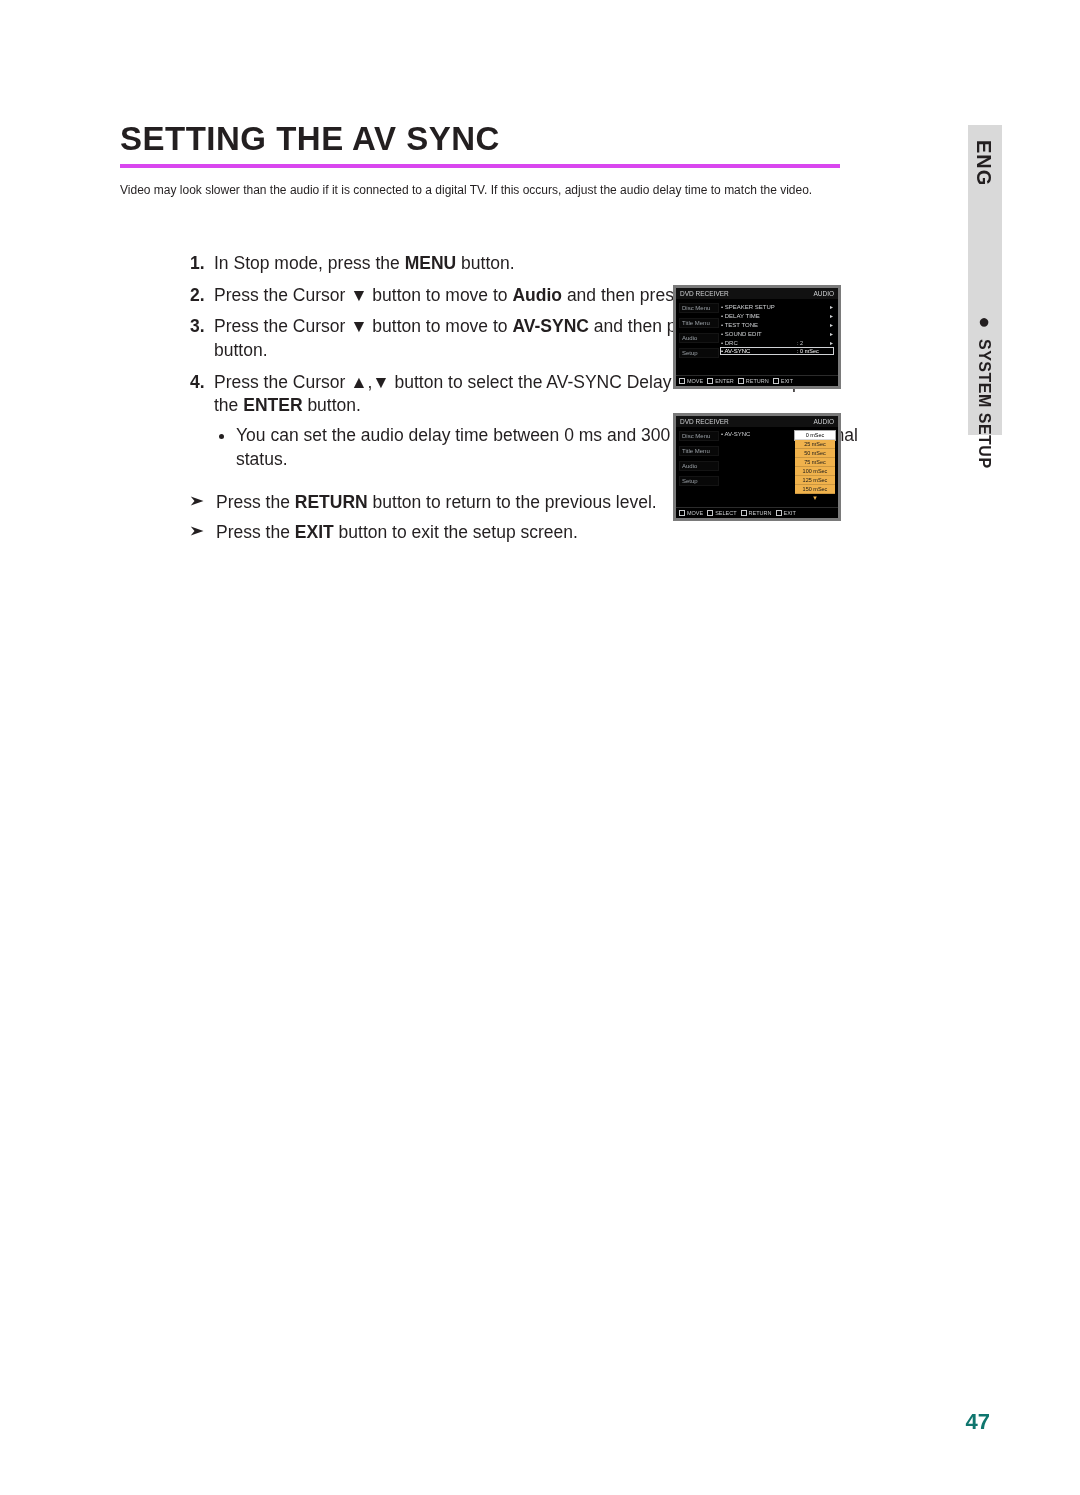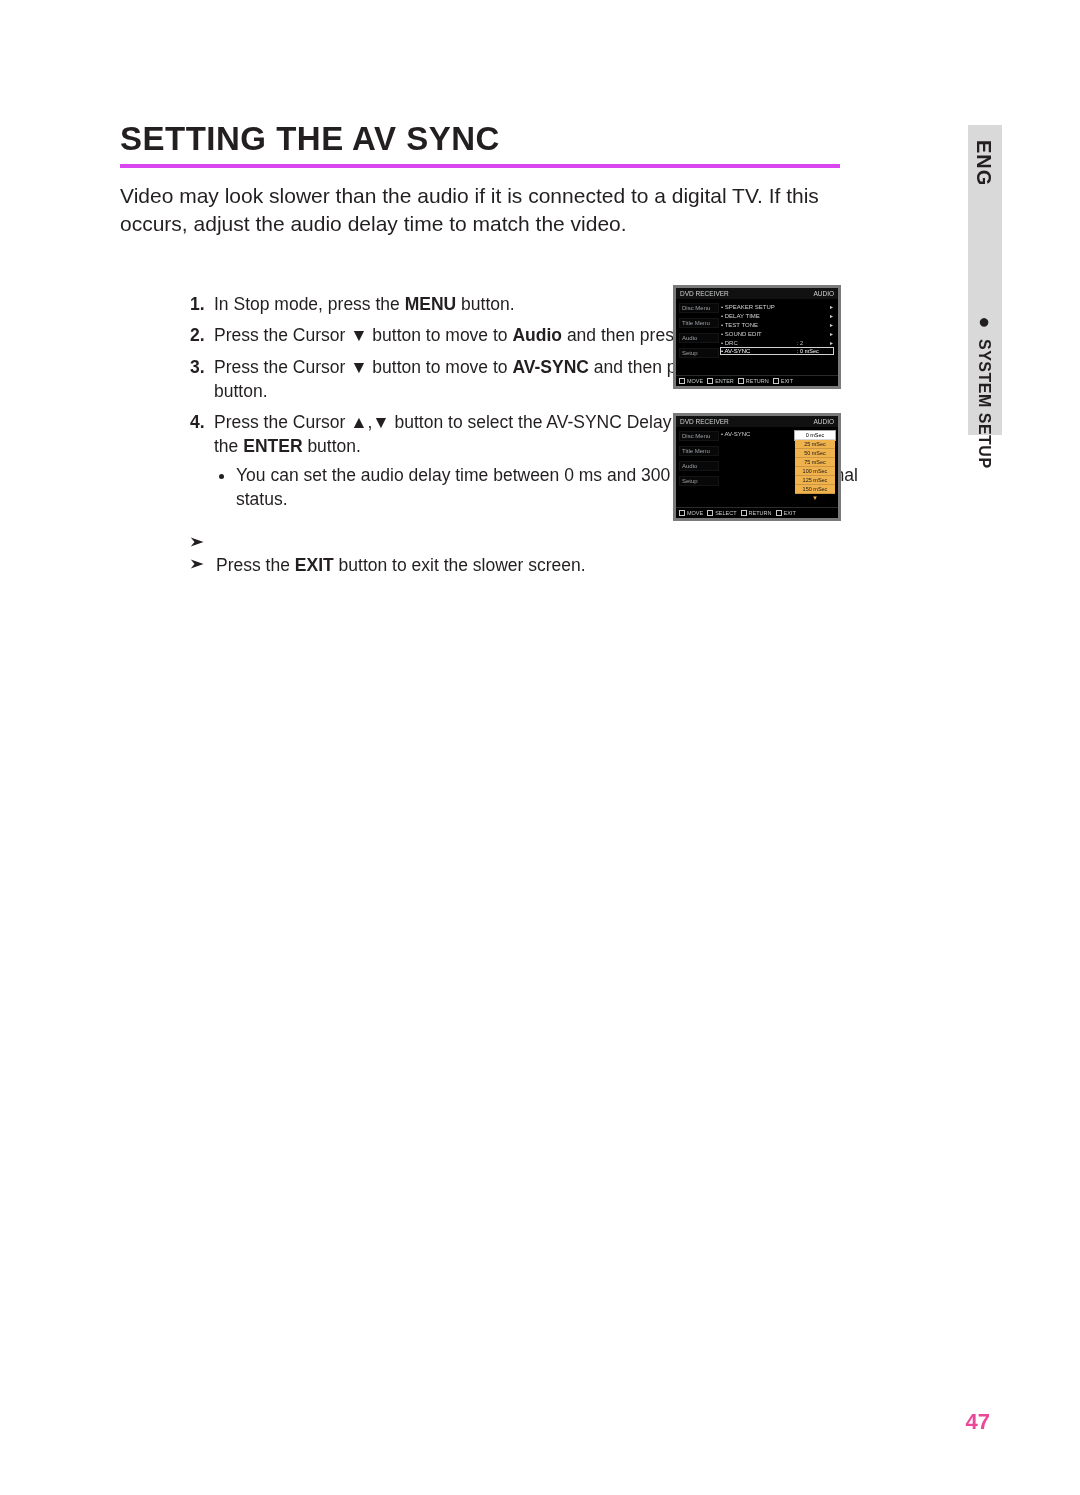--- a/index.html
+++ b/index.html
@@ -17,34 +17,34 @@
     position: absolute; right: 86px; top: 310px;
     writing-mode: vertical-rl; font-weight: bold; font-size: 16px; letter-spacing: 0.5px;
     display: flex; align-items: center; gap: 6px;
   }
   .section-dot { font-size: 20px; line-height: 1; }
   h1.title {
     font-size: 33px; font-weight: 600; letter-spacing: 0.5px;
     border-bottom: 4px solid #d946ef; padding-bottom: 6px; margin-bottom: 14px;
     width: 720px;
   }
-  .intro { font-size: 21px; line-height: 1.35; width: 735px; margin-bottom: 34px; }
+  .intro { font-size: 12px; line-height: 1.35; width: 735px; margin-bottom: 34px; }
   .content-row { display: flex; gap: 22px; width: 740px; }
   .instructions { flex: 1 1 auto; font-size: 17.5px; line-height: 1.35; margin-top: 20px; }
   ol.steps { list-style: none; counter-reset: step; padding-left: 94px; }
   ol.steps > li { counter-increment: step; position: relative; margin-bottom: 8px; }
   ol.steps > li::before {
     content: counter(step) ".";
     position: absolute; left: -24px; font-weight: bold;
   }
   ol.steps ul { list-style: disc; padding-left: 22px; margin-top: 6px; }
   .followups { padding-left: 70px; margin-top: 20px; }
   .followups .line { display: flex; align-items: flex-start; gap: 8px; margin-bottom: 6px; }
   .followups svg.arrow { flex: 0 0 18px; margin-top: 4px; }
-  .page-num { position: absolute; right: 90px; bottom: 60px; font-weight: bold; color: #ec4899; font-size: 22px; }
+  .page-num { position: absolute; right: 90px; bottom: 60px; font-weight: bold; color: #0f766e; font-size: 22px; }
 
   
   .osd-stack { position: absolute; left: 673px; top: 285px; display: flex; flex-direction: column; gap: 24px; }
   .osd {
     width: 168px; background: #000; border: 3px solid #7a7a7a;
     font-family: Arial, sans-serif; color: #cfd1d3; font-size: 6.5px;
     padding: 0; position: relative;
   }
   .osd .bar { display: flex; justify-content: space-between; background: #111; padding: 2px 4px; font-size: 6.5px; }
   .osd .body { display: flex; padding: 4px 3px 6px 3px; gap: 0; min-height: 76px; align-items: stretch; }
@@ -100,27 +100,30 @@
             <li>You can set the audio delay time between 0 ms and 300 ms. Set it to the optimal status.</li>
           </ul>
         </li>
       </ol>
 
       <div class="followups">
         <div class="line">
           <svg class="arrow" viewBox="0 0 24 16" width="18" height="12">
               <path d="M1 2 L18 8 L1 14 L6 8 Z" fill="#231f20"></path>
             </svg>
+          <div>
+            <span>Press the </span><b>RETURN</b><span> button to return to the previous level.</span>
+          </div>
         </div>
         <div class="line">
           <svg class="arrow" viewBox="0 0 24 16" width="18" height="12">
               <path d="M1 2 L18 8 L1 14 L6 8 Z" fill="#231f20"></path>
             </svg>
           <div>
-            <span>Press the </span><b>EXIT</b><span> button to exit the slower screen.</span>
+            <span>Press the </span><b>EXIT</b><span> button to exit the setup screen.</span>
           </div>
         </div>
       </div>
     </div>
   </div>
 
   <div class="osd-stack">
 
     <div class="osd">
       <div class="bar">

